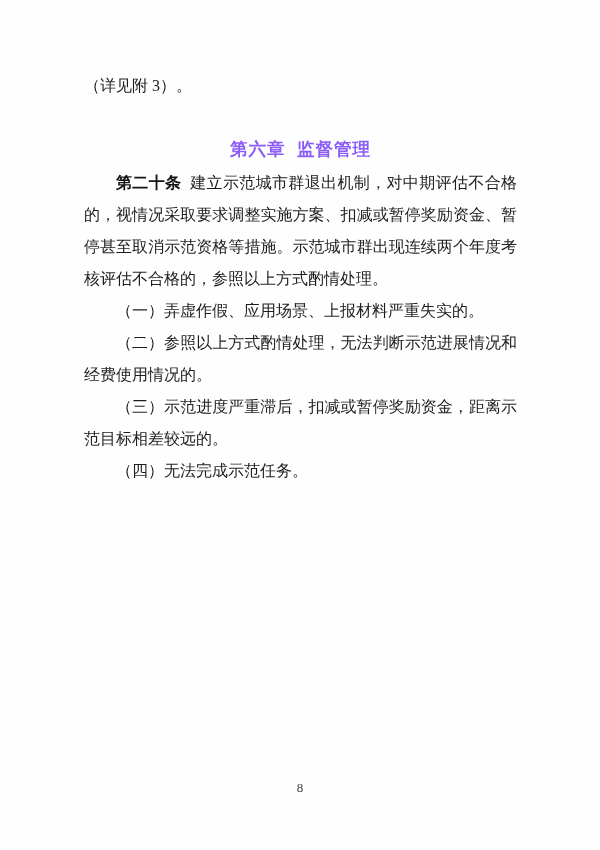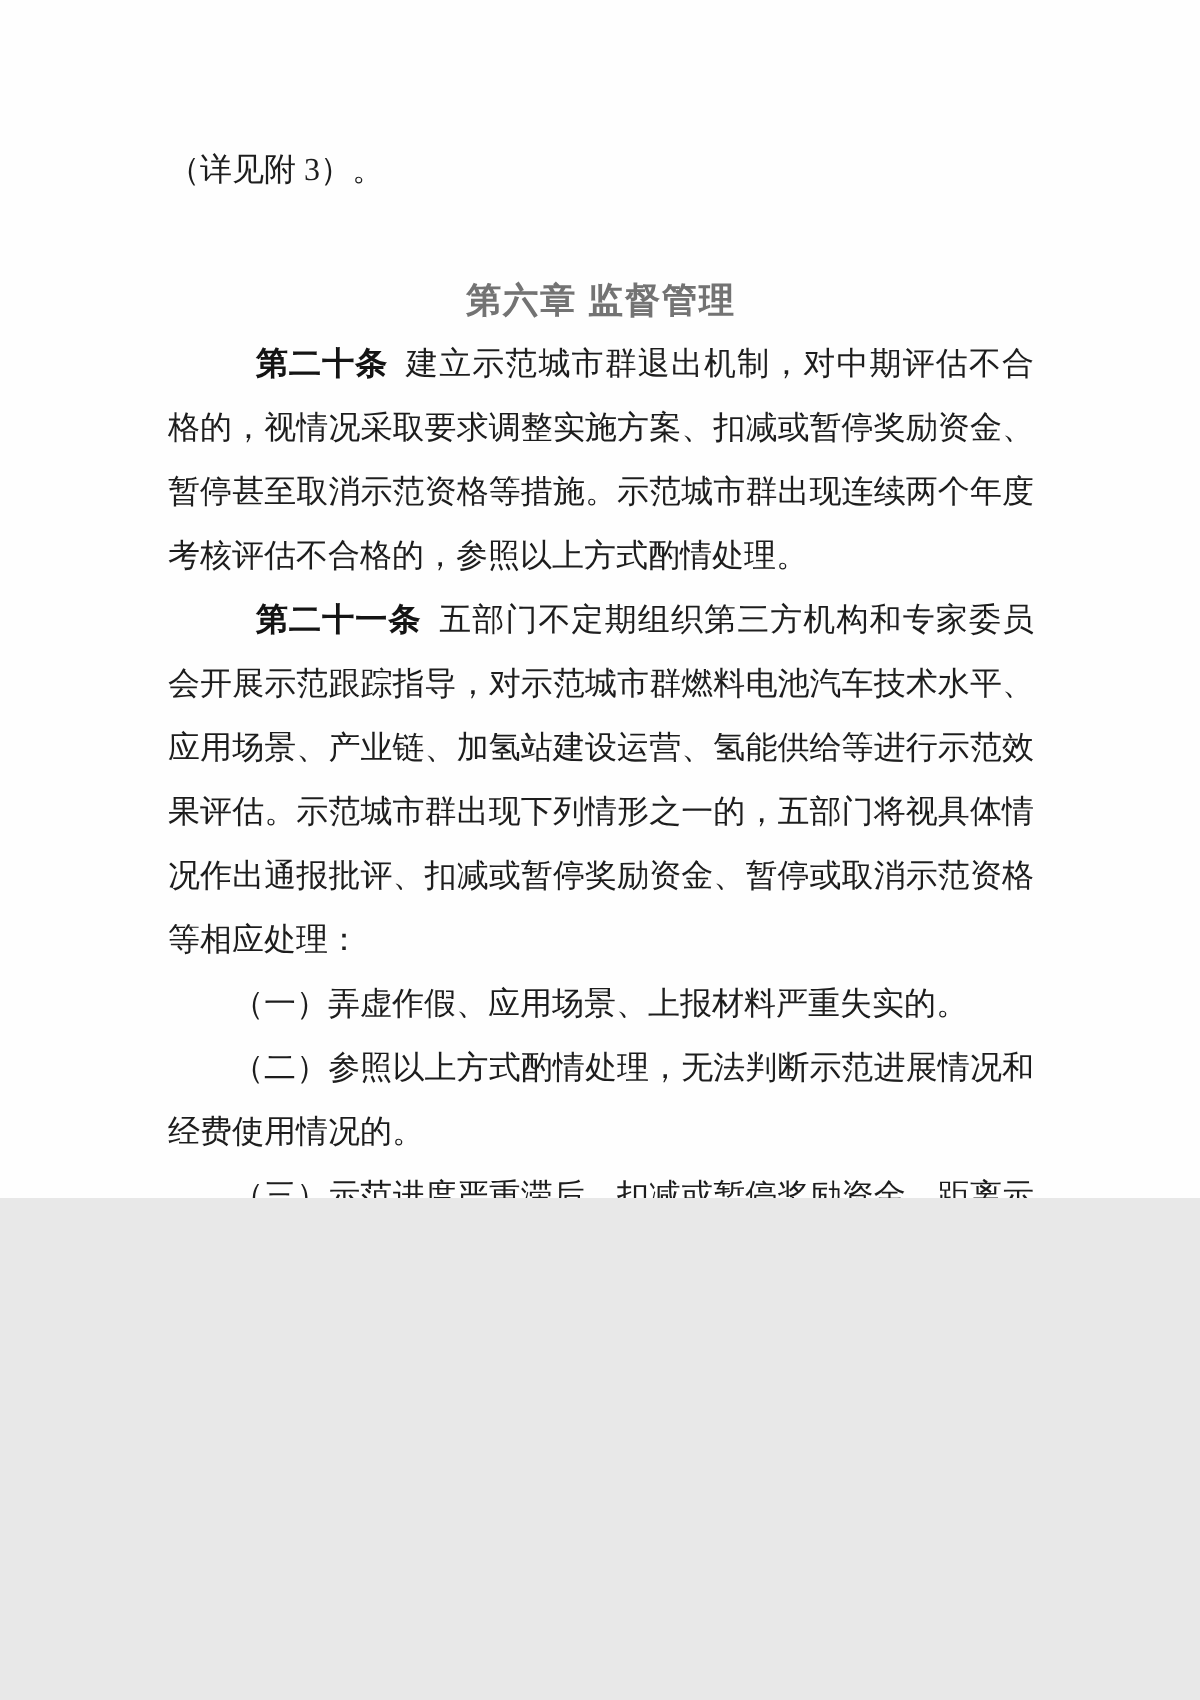--- a/index.html
+++ b/index.html
@@ -3,21 +3,21 @@
 <meta charset="utf-8">
 <style>
   html, body {
     margin: 0;
     padding: 0;
     background: #e8e8e8;
   }
   .doc-page {
     position: relative;
     width: 600px;
-    height: 599px;
+    height: 850px;
     margin: 0 auto;
     background: #fefefe;
     overflow: hidden;
     font-family: "Liberation Serif", "DejaVu Serif", serif;
     color: #1d1d1d;
   }
   .content {
     position: absolute;
     top: 70px;
     left: 84px;
@@ -31,43 +31,42 @@
     margin: 0;
     text-indent: 0;
   }
   .chapter-heading {
     margin: 32px 0 0 0;
     font-size: 17.5px;
     line-height: 33px;
     font-weight: bold;
     text-align: center;
     text-align-last: center;
-    font-family: Liberation Serif, serif;
+    font-family: Liberation Mono, monospace;
     letter-spacing: 1px;
-    color: #737373;
+    color: #8b5cf6;
   }
   .body-text {
     margin-top: 0;
   }
   .body-text p {
     margin: 0;
     padding: 0;
     text-indent: 2em;
   }
   .lead {
     font-family: "Liberation Sans", "DejaVu Sans", sans-serif;
     font-weight: bold;
     color: #141414;
   }
   .lead:empty {
     display: none;
   }
   .lead:not(:empty) {
     margin-right: 0.55em;
-    margin-left: 12px;
   }
   .page-number {
     position: absolute;
     top: 778px;
     left: 0;
     width: 100%;
     text-align: center;
     font-size: 13px;
     line-height: 20px;
     color: #3a3a3a;
@@ -80,21 +79,20 @@
   <div class="content">
 
     <p class="continuation">（详见附 3）。</p>
 
     <h1 class="chapter-heading">第六章 监督管理</h1>
 
     <div class="body-text">
 
       <p><b class="lead">第二十条</b><span>建立示范城市群退出机制，对中期评估不合格的，视情况采取要求调整实施方案、扣减或暂停奖励资金、暂停甚至取消示范资格等措施。示范城市群出现连续两个年度考核评估不合格的，参照以上方式酌情处理。</span></p>
 
-      <p><b class="lead">第二十一条</b><span>五部门不定期组织第三方机构和专家委员会开展示范跟踪指导，对示范城市群燃料电池汽车技术水平、应用场景、产业链、加氢站建设运营、氢能供给等进行示范效果评估。示范城市群出现下列情形之一的，五部门将视具体情况作出通报批评、扣减或暂停奖励资金、暂停或取消示范资格等相应处理：</span></p>
 
       <p><span>（一）弄虚作假、应用场景、上报材料严重失实的。</span></p>
 
       <p><span>（二）参照以上方式酌情处理，无法判断示范进展情况和经费使用情况的。</span></p>
 
       <p><span>（三）示范进度严重滞后，扣减或暂停奖励资金，距离示范目标相差较远的。</span></p>
 
       <p><span>（四）无法完成示范任务。</span></p>
 
 

